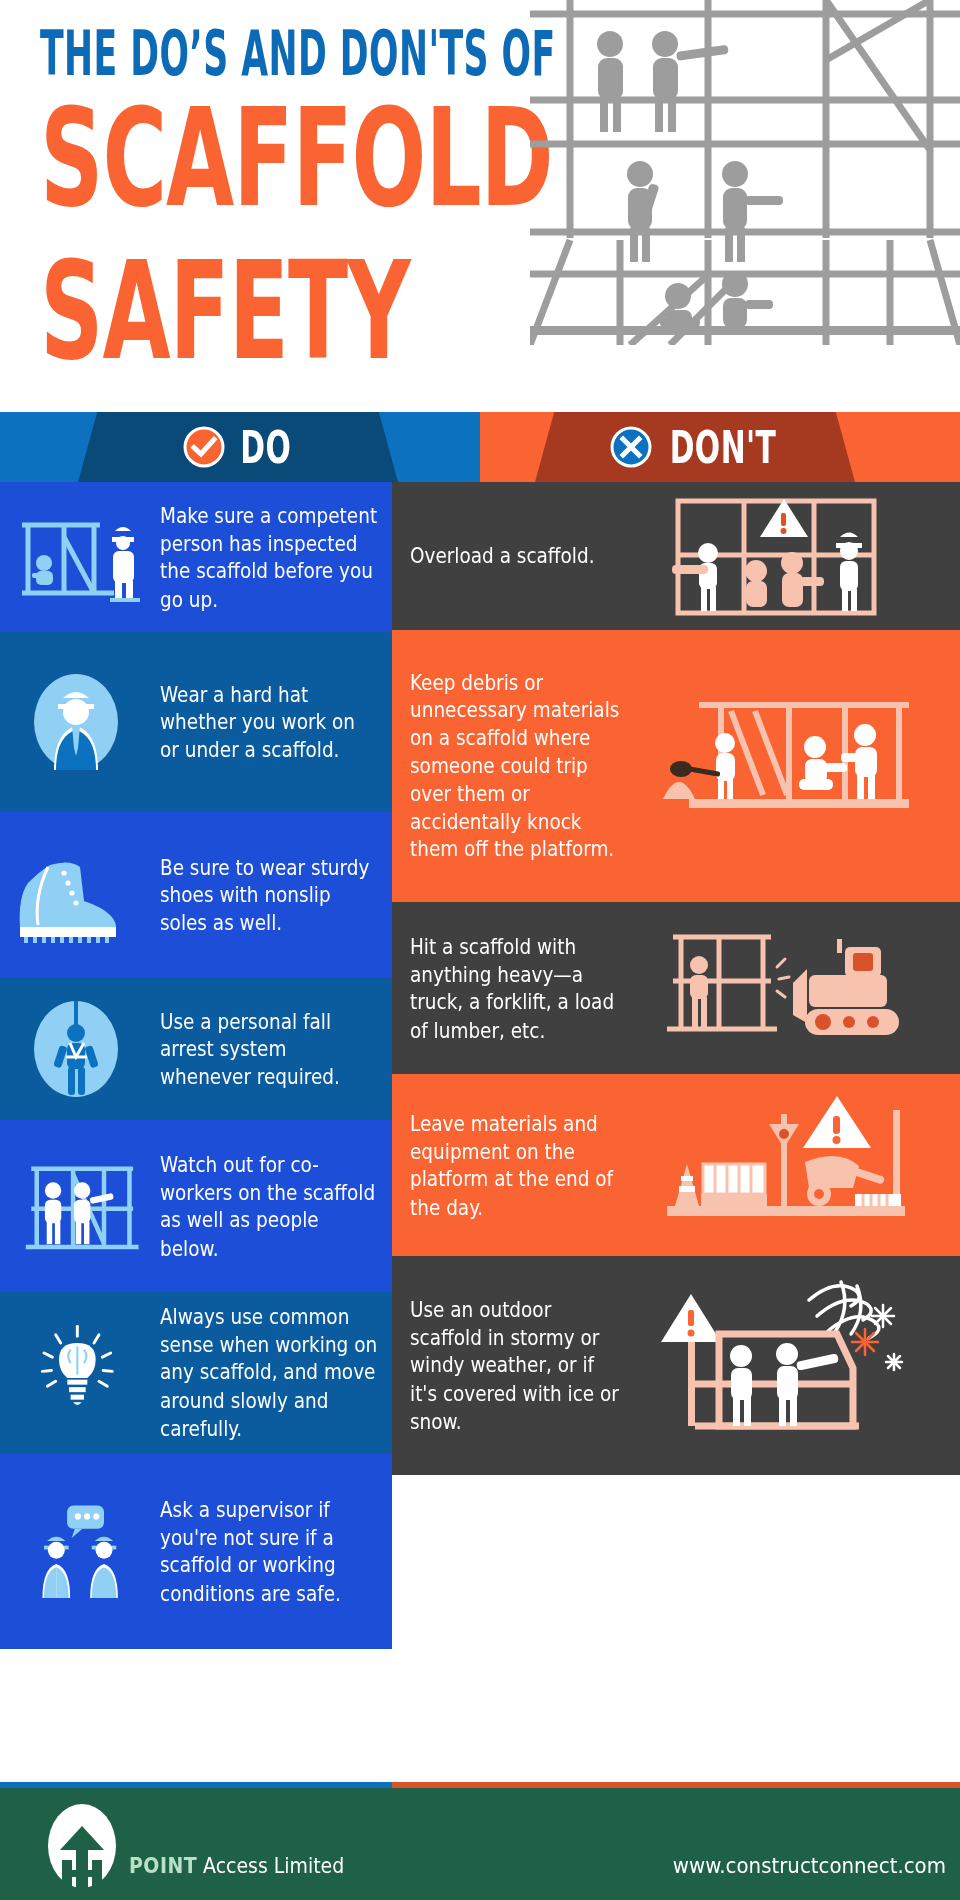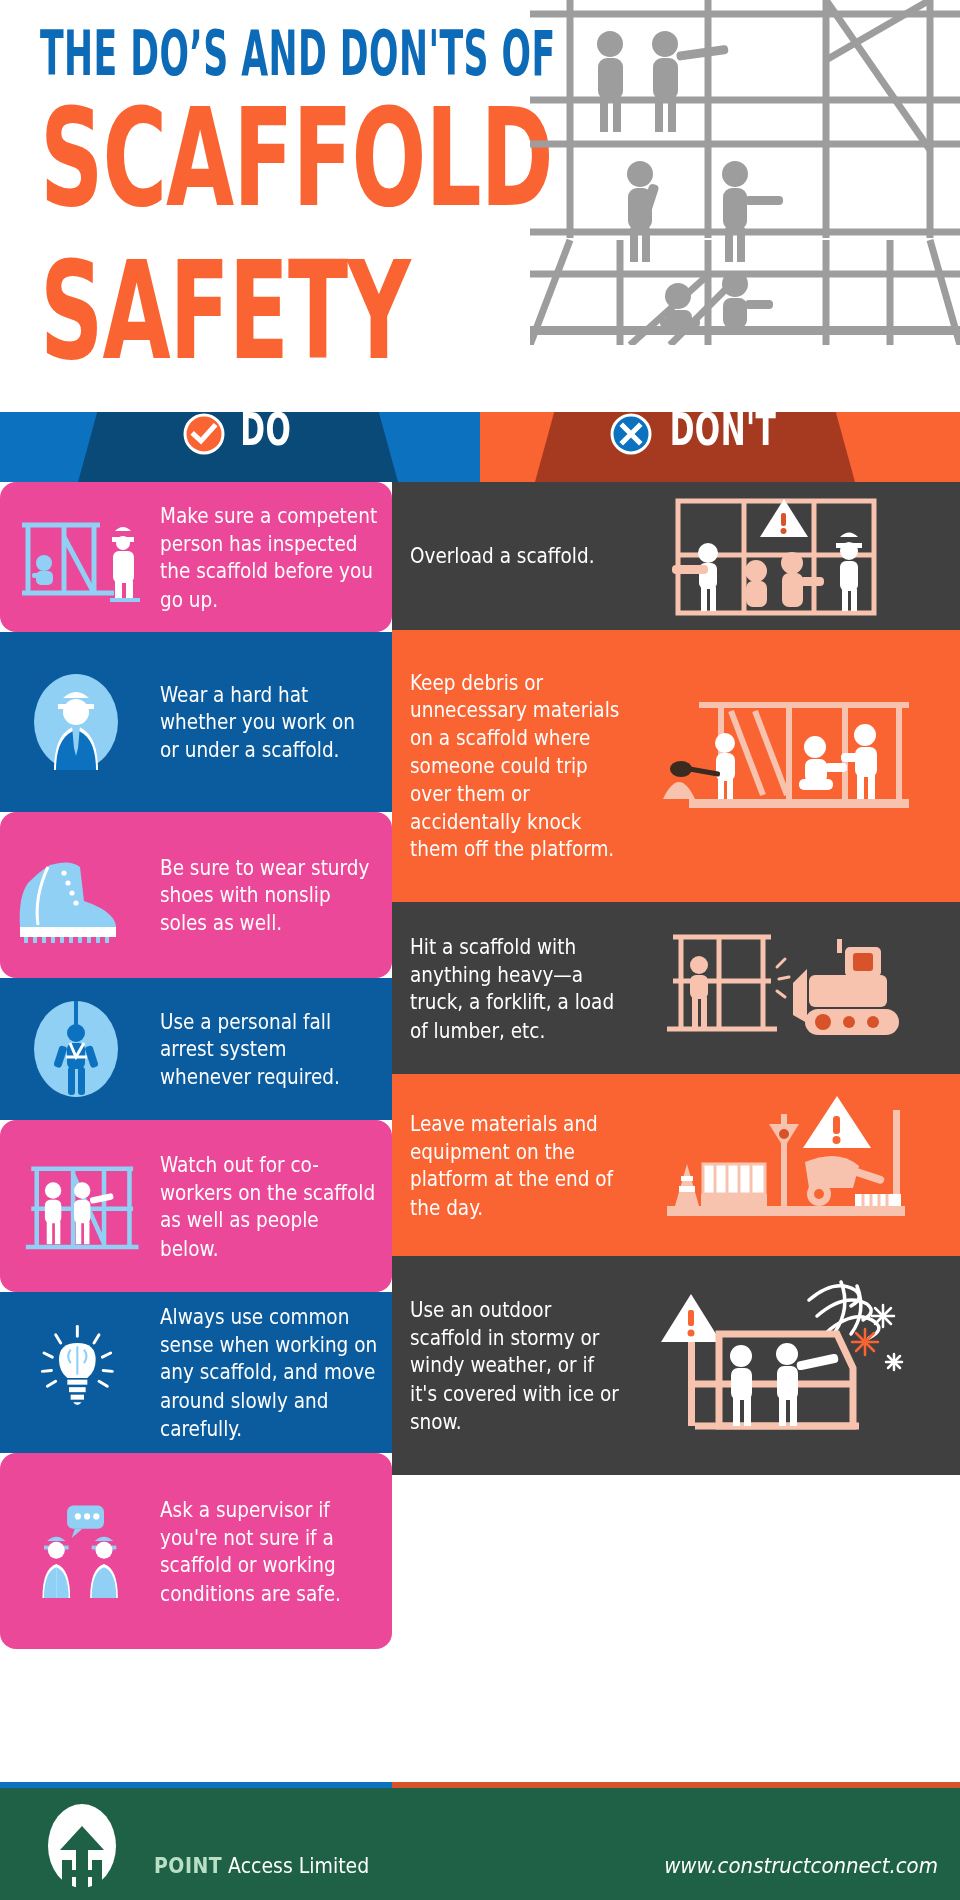--- a/index.html
+++ b/index.html
@@ -31,21 +31,21 @@
 
   .scaffold-art { position:absolute; right:0; top:0; width:430px; height:345px; }
 
   
   .banner-row { position:absolute; left:0; top:412px; width:960px; height:70px; }
   .banner-half { position:absolute; top:0; height:70px; width:480px; }
   .banner-do   { left:0;   background:#0c72c0; }
   .banner-dont { left:480px; background:#fa6432; }
   .trap {
     position:absolute; top:0; height:70px;
-    display:flex; justify-content:center; gap:12px;
+    display:flex; align-items:center; justify-content:center; gap:12px;
   }
   .trap-do {
     left:78px; width:320px; background:#0a4a78;
     clip-path:polygon(6% 0, 94% 0, 100% 100%, 0% 100%);
   }
   .trap-dont {
     left:535px; width:320px; background:#a63a20;
     clip-path:polygon(6% 0, 94% 0, 100% 100%, 0% 100%);
   }
   .banner-icon { width:44px; height:44px; flex:0 0 44px; }
@@ -75,47 +75,46 @@
 
   
   .cell-do .cell-icon { width:140px; height:100px; margin-right:6px; }
   .cell-do .cell-text { flex:1; }
 
   
   .cell-dont { align-items:center; }
   .cell-dont .cell-text { flex:0 0 auto; width:215px; padding-left:4px; }
   .cell-dont .cell-art { flex:1; height:100%; display:flex; align-items:center; justify-content:center; }
 
-  .blue-a  { background:#ec4899;border-radius:16px; }
+  .blue-a  { background:#1d4ed8; }
   .blue-b  { background:#0b5c9e; }
   .org-a   { background:#fa6432; }
   .org-b   { background:#404040; }
 
   
   .footer {
     position:absolute; left:0; top:1782px; width:960px; height:118px;
     background:#1e6147;
   }
   .footer-strip { position:absolute; left:0; top:0; width:960px; height:6px; }
   .strip-blue { position:absolute; left:0; top:0; width:392px; height:6px; background:#0c72c0; }
   .strip-org  { position:absolute; left:392px; top:0; width:568px; height:6px; background:#d8522a; }
 
-  .logo-wrap { position:absolute; left:36px; top:18px; display:flex; align-items:flex-end; gap:26px; }
+  .logo-wrap { position:absolute; left:36px; top:18px; display:flex; align-items:flex-end; gap:1px; }
   .logo-mark { width:92px; height:92px; }
   .logo-text {
     font-size:21px; padding-bottom:14px; white-space:nowrap;
     font-family:"Liberation Sans Narrow","DejaVu Sans Condensed","Liberation Sans",sans-serif;
   }
   .logo-point { color:#b9e0c4; font-weight:bold; letter-spacing:0.5px; }
   .logo-rest  { color:#ffffff; }
   .footer-url {
-    position:absolute; right:22px; bottom:22px; color:#ffffff; font-size:22px;
+    position:absolute; right:14px; bottom:22px; color:#ffffff; font-size:22px;
     font-family:"Liberation Sans Narrow","DejaVu Sans Condensed","Liberation Sans",sans-serif;
     white-space:nowrap;
-    font-style:italic;
   }
 </style>
 </head>
 <body>
 
 <div class="header">
   <div class="title-block">
     <div class="title-line1">THE DO’S AND DON'TS OF</div>
     <div class="title-line2">SCAFFOLD</div>
     <div class="title-line3">SAFETY</div>

